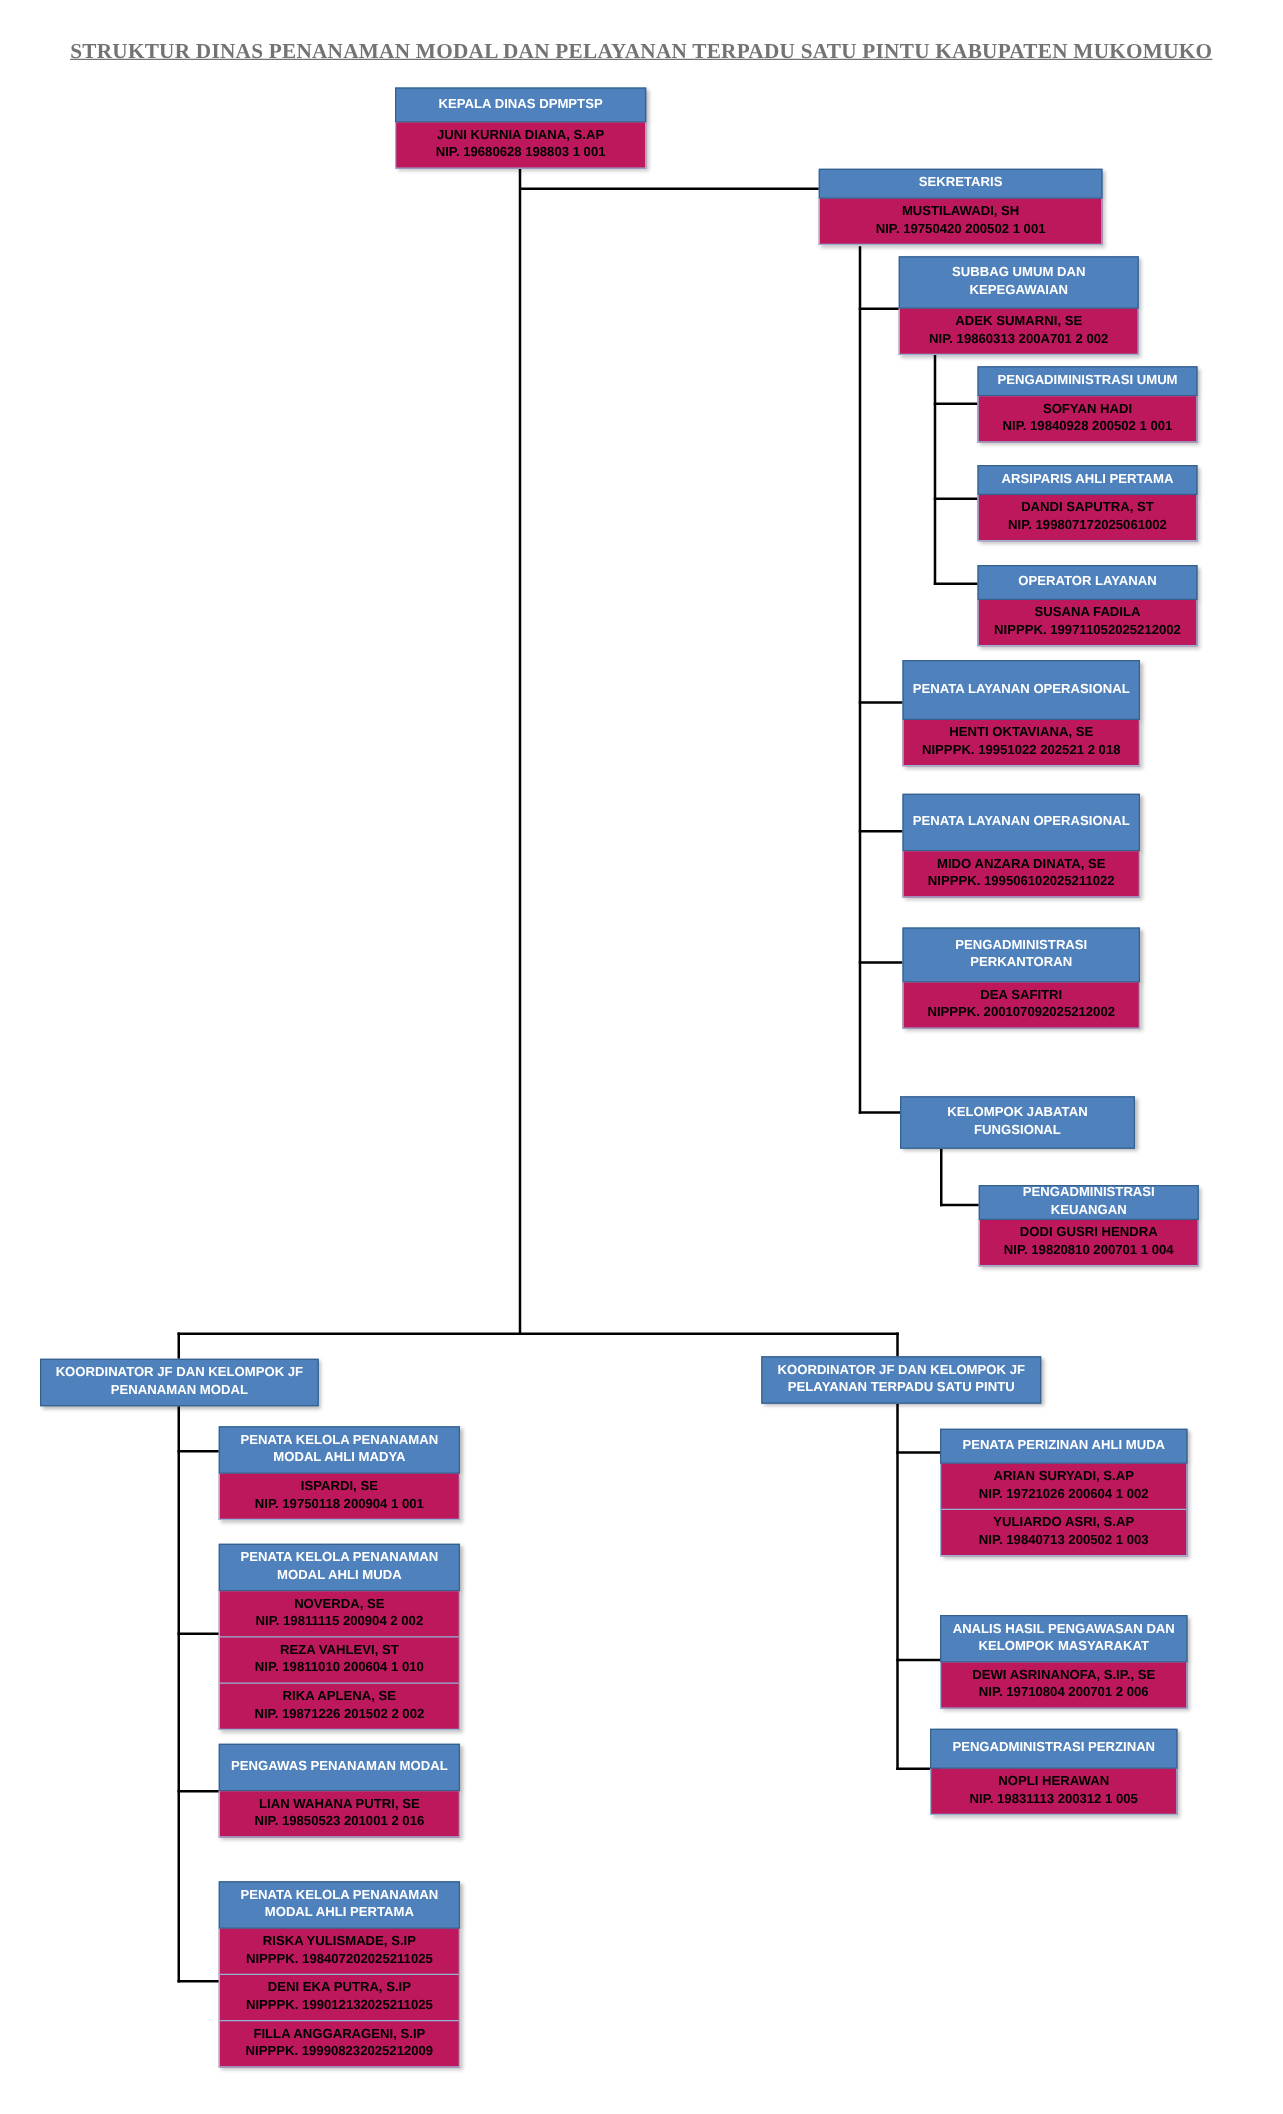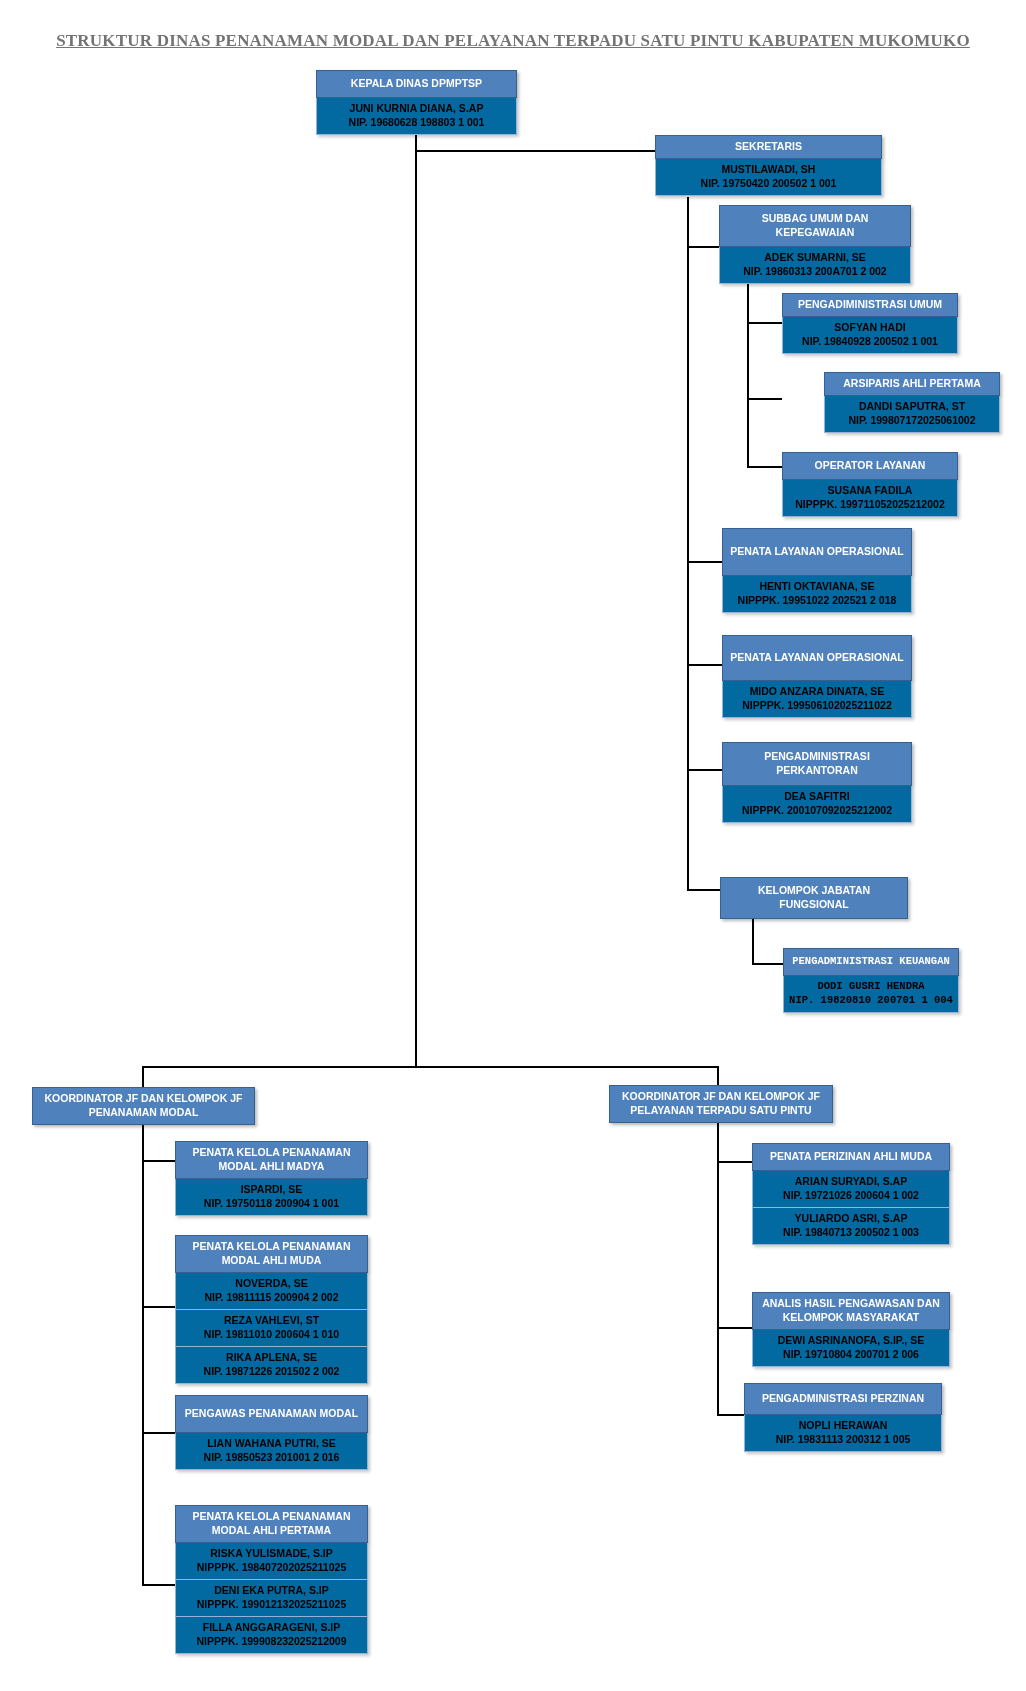--- a/index.html
+++ b/index.html
@@ -18,21 +18,21 @@
   .hdr {
     background:#4f81bd; border:1px solid #36618f; color:#ffffff;
     font-weight:bold; font-size:10.5px; line-height:1.3; text-align:center;
     display:flex; align-items:center; justify-content:center;
     padding:1px 5px; box-sizing:border-box;
     box-shadow:2px 2px 3px rgba(0,0,0,0.28);
   }
   .hh24{height:24px} .hh28{height:28px} .hh32{height:32px} .hh38{height:38px}
   .hh42{height:42px} .hh44{height:44px} .hh46{height:46px} .hh48{height:48px}
   .bdy {
-    background:#0369a1; border:1px solid #95b3d7; border-top:none;
+    background:#be185d; border:1px solid #95b3d7; border-top:none;
     box-sizing:border-box; box-shadow:2px 2px 3px rgba(0,0,0,0.22);
   }
   .row { padding:3px 2px 4px; text-align:center; color:#000; }
   .row + .row { border-top:1px solid #95b3d7; }
   .nm, .nip { font-size:10.5px; font-weight:bold; line-height:1.38; white-space:nowrap; }
 </style>
 </head>
 <body>
 
 <div class="canvas">
@@ -99,21 +99,21 @@
   <div class="node" style="left:782px;top:293px;width:176px;">
     <div class="hdr hh24">PENGADIMINISTRASI UMUM</div>
     <div class="bdy">
         <div class="row">
       <div class="nm">SOFYAN HADI</div>
       <div class="nip">NIP. 19840928 200502 1 001</div>
     </div>
       </div>
   </div>
 
-  <div class="node" style="left:824px;top:372px;width:176px;">
+  <div class="node" style="left:782px;top:372px;width:176px;">
     <div class="hdr hh24">ARSIPARIS AHLI PERTAMA</div>
     <div class="bdy">
         <div class="row">
       <div class="nm">DANDI SAPUTRA, ST</div>
       <div class="nip">NIP. 199807172025061002</div>
     </div>
       </div>
   </div>
 
   <div class="node" style="left:782px;top:452px;width:176px;">
@@ -153,21 +153,21 @@
       <div class="nm">DEA SAFITRI</div>
       <div class="nip">NIPPPK. 200107092025212002</div>
     </div>
       </div>
   </div>
 
   <div class="node" style="left:720px;top:877px;width:188px;">
     <div class="hdr hh42">KELOMPOK JABATAN FUNGSIONAL</div>
   </div>
 
-  <div class="node" style="left:783px;top:948px;width:176px;font-family:Liberation Mono, monospace;">
+  <div class="node" style="left:783px;top:948px;width:176px;">
     <div class="hdr hh28">PENGADMINISTRASI KEUANGAN</div>
     <div class="bdy">
         <div class="row">
       <div class="nm">DODI GUSRI HENDRA</div>
       <div class="nip">NIP. 19820810 200701 1 004</div>
     </div>
       </div>
   </div>
 
   <div class="node" style="left:32px;top:1087px;width:223px;">

